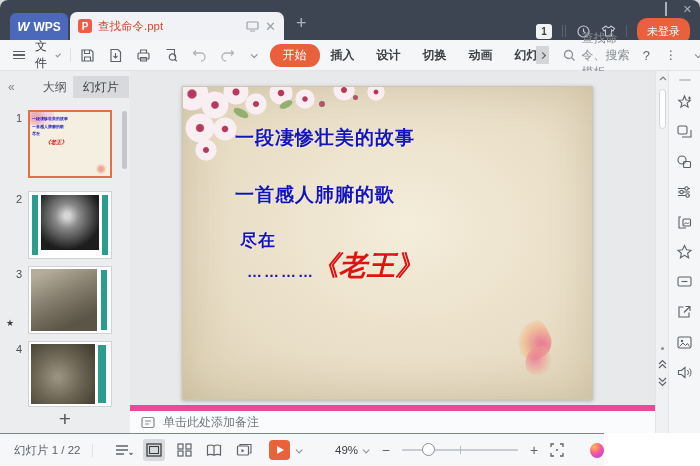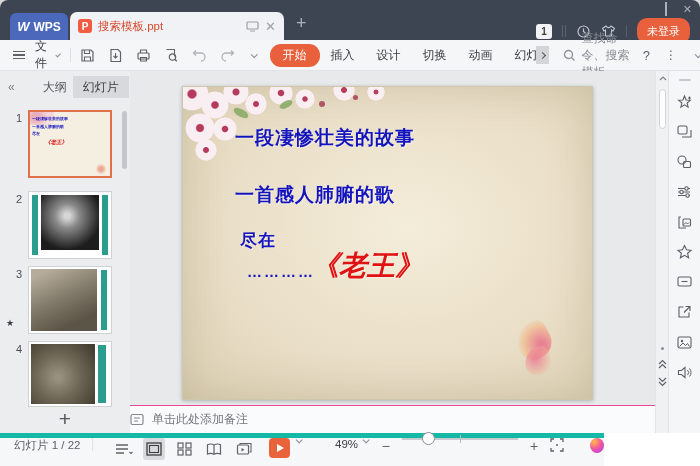--- a/index.html
+++ b/index.html
@@ -41,21 +41,21 @@
   .file-label{margin-left:6px;}
   .chev-d{display:inline-block;width:5px;height:5px;border-right:1.3px solid #888d93;border-bottom:1.3px solid #888d93;
     transform:rotate(45deg) translateY(-1px);margin-left:3px;}
   .chev-r{display:inline-block;width:5px;height:5px;border-right:1.3px solid #555;border-bottom:1.3px solid #555;
     transform:rotate(-45deg);}
   .mb-sep{width:1px;height:14px;background:#dddfe2;margin:0 9px 0 11px;}
   .qa{display:flex;align-items:center;gap:13px;}
   .qa .ico{display:flex;align-items:center;}
   .qa .dis{opacity:.45;}
   .rtabs{display:flex;align-items:center;margin-left:14px;gap:0;}
-  .rtab{padding:3px 11px;color:#3c4043;white-space:nowrap;}
+  .rtab{padding:3px 11px;color:#3c4043;white-space:nowrap;font-weight:bold;}
   .rtab.active{background:#e8603c;color:#fff;border-radius:11px;padding:3px 13px;font-weight:normal;}
   .rtab.cut{width:34px;overflow:hidden;padding-right:0;}
   .more-box{width:13px;height:18px;background:#d3d5d8;display:flex;align-items:center;justify-content:center;margin-left:-2px;}
   .searchbox{display:flex;align-items:center;gap:6px;margin-left:14px;color:#8a8f95;}
   .mb-right{display:flex;align-items:center;gap:15px;margin-left:13px;color:#5f6368;}
   .qmark{font-size:13px;color:#5f6368;}
   .vdots{font-size:12px;letter-spacing:0;color:#5f6368;}
 
   
   .main{position:absolute;left:0;top:71px;width:700px;height:362px;display:flex;}
@@ -104,39 +104,39 @@
   .sl3{left:57px;top:142px;font-size:17px;}
   .sdots{position:absolute;left:64px;top:176px;font-size:15px;font-weight:bold;color:#1414bf;letter-spacing:2px;}
   .stitle{position:absolute;left:128px;top:160px;font-size:28px;font-weight:bold;font-style:italic;color:#e01212;
     text-shadow:1px 1px 0 rgba(255,255,255,.35);}
   .bfly{position:absolute;left:328px;top:236px;width:52px;height:56px;}
   .bwing{position:absolute;border-radius:70% 30% 55% 45%;}
   .bw1{left:6px;top:0;width:34px;height:36px;transform:rotate(-28deg);
     background:radial-gradient(ellipse at 65% 70%,rgba(233,107,137,.8) 10%,rgba(243,176,122,.55) 55%,rgba(243,176,122,0) 78%);}
   .bw2{left:14px;top:24px;width:26px;height:28px;transform:rotate(-10deg);
     background:radial-gradient(ellipse at 40% 40%,rgba(236,122,148,.75) 10%,rgba(240,170,150,.4) 60%,rgba(240,170,150,0) 80%);}
-  .notes{width:525px;height:28px;background:#fafbfc;border-top:1px solid #ec4899;display:flex;align-items:center;
-    font-size:12px;color:#72777c;gap:8px;}
+  .notes{width:525px;height:28px;background:#fafbfc;border-top:6px solid #ec4899;display:flex;align-items:center;
+    font-size:12px;color:#72777c;gap:8px;padding-left:11px;}
 
   
   .vscroll{width:13px;height:362px;background:#f0f1f3;border-left:1px solid #e4e5e7;position:relative;flex:0 0 auto;}
   .vs-up{position:absolute;left:3px;top:5px;}
   .vs-thumb{position:absolute;left:2.5px;top:18px;width:7px;height:40px;background:#fdfdfd;border:1px solid #d2d4d7;border-radius:4px;}
   .vs-dot{position:absolute;left:5px;top:276px;width:3px;height:3px;background:#8a8f95;border-radius:50%;}
   .vs-nav{position:absolute;left:2px;}
 
   
   .sidebar{width:32px;height:362px;background:#f5f6f7;border-left:1px solid #e2e3e5;position:relative;flex:0 0 auto;
     display:flex;flex-direction:column;align-items:center;}
   .sb-handle{width:12px;height:2px;background:#c6c9cc;border-radius:1px;margin:8px 0 6px 0;}
   .sb-icon{width:32px;height:30px;display:flex;align-items:center;justify-content:center;}
 
   
-  .statusbar{position:absolute;left:0;top:433px;width:604px;height:33px;background:#f6f7f8;border-top:5px solid #14b8a6;
-    display:flex;align-items:flex-start;font-size:11.5px;color:#5c6166;}
+  .statusbar{position:absolute;left:0;top:433px;width:604px;height:33px;background:#f6f7f8;border-top:1px solid #14b8a6;
+    display:flex;align-items:center;font-size:11.5px;color:#5c6166;}
   .sb-counter{margin-left:14px;white-space:nowrap;}
   .sb-gap{width:1px;height:13px;background:#dfe1e3;margin:0 12px;}
   .views{display:flex;align-items:center;gap:8px;margin-left:8px;}
   .vbtn{display:flex;align-items:center;justify-content:center;width:22px;height:22px;border-radius:3px;}
   .vbtn.on{background:#d8dadd;}
   .playbtn{width:23px;height:20px;background:#e8623c;border-radius:4px;display:flex;align-items:center;justify-content:center;margin-left:14px;}
   .ptri{width:0;height:0;border-left:7px solid #fff;border-top:4.5px solid transparent;border-bottom:4.5px solid transparent;margin-left:2px;}
   .zoomtxt{margin-left:34px;color:#3c4043;}
   .zminus{margin-left:14px;font-size:14px;color:#5f6368;}
   .slider{position:relative;width:127px;height:2px;background:#c8cbcf;margin-left:12px;}
@@ -156,21 +156,21 @@
 
 <div class="window">
 
   <div class="titlebar">
     <div class="wps-btn">
       <span class="wps-w">W</span>
       <span>WPS</span>
     </div>
     <div class="tab">
       <span class="tab-picon">P</span>
-      <span class="tab-title">搜索模板.ppt</span>
+      <span class="tab-title">查找命令.ppt</span>
       <span class="tab-ico">
         <svg width="13" height="11" viewBox="0 0 13 11">
             <rect x="1" y="1" width="11" height="7" rx="1" fill="none" stroke="#9aa0a6" stroke-width="1.2"></rect>
             <path d="M4 10h5" stroke="#9aa0a6" stroke-width="1.2"></path>
           </svg>
       </span>
       <span class="tab-close">✕</span>
     </div>
     <div class="newtab">+</div>
 

